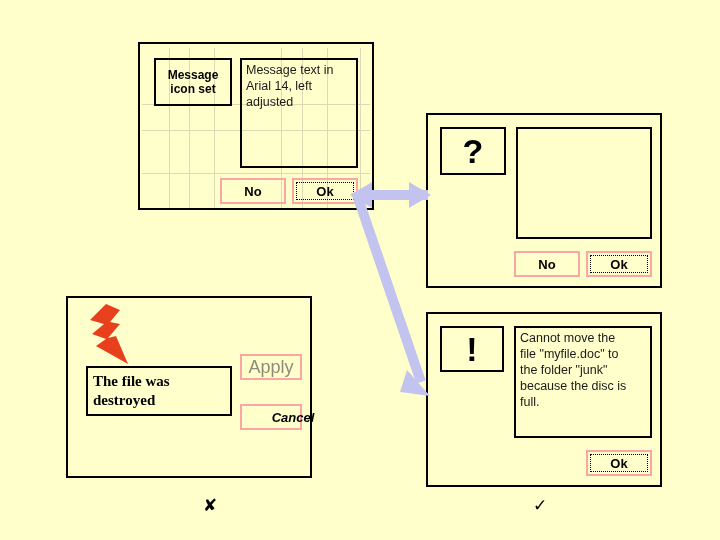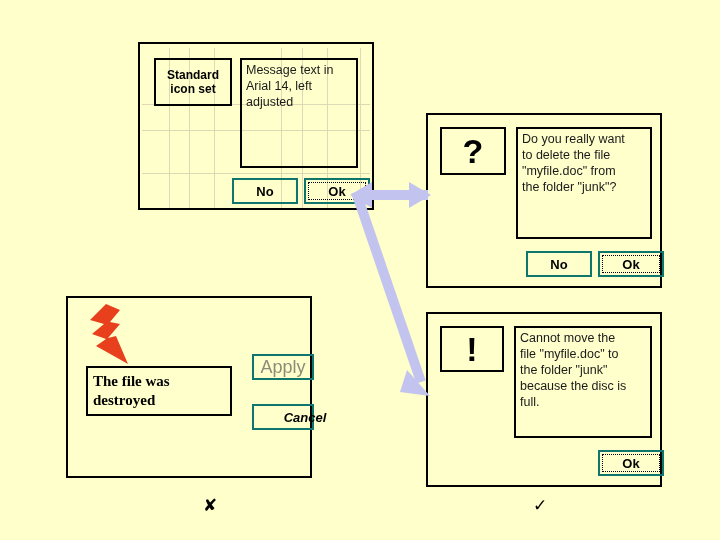--- a/index.html
+++ b/index.html
@@ -29,31 +29,30 @@
     box-sizing: border-box;
   }
   .panel {
     position: absolute;
     border: 2px solid #000000;
     box-sizing: border-box;
     background: transparent;
   }
   .btn {
     position: absolute;
-    border: 2px solid #0f766e;
+    border: 2px solid #fca5a5;
     box-sizing: border-box;
     background: transparent;
     display: flex;
     align-items: center;
     justify-content: center;
     font-weight: bold;
     font-size: 13px;
     color: #000;
     font-family: "Liberation Sans", sans-serif;
-    margin-left: 12px;
   }
   .btn.focus::after {
     content: "";
     position: absolute;
     left: 2px; top: 2px; right: 2px; bottom: 2px;
     border: 1px dotted #000;
     pointer-events: none;
   }
   .msgtext {
     position: absolute;
@@ -157,42 +156,38 @@
     <div class="gridline v" style="left:327px; top:48px;  height:162px;"></div>
     <div class="gridline v" style="left:360px; top:48px;  height:162px;"></div>
     <div class="gridline h" style="left:142px; top:104px; width:228px;"></div>
     <div class="gridline h" style="left:142px; top:130px; width:228px;"></div>
     <div class="gridline h" style="left:142px; top:173px; width:228px;"></div>
   </div>
 
   <div class="dialog" id="dlg-template">
 
     <div class="panel" id="tmpl-icon-box">
-      <span>Standard
+      <span>Message
 icon set</span>
     </div>
 
     <div class="panel" id="tmpl-msg-box"></div>
     <div class="msgtext" id="tmpl-msg-text">Message text in
 Arial 14, left
 adjusted</div>
 
     <div class="btn" id="tmpl-btn-no">No</div>
     <div class="btn focus" id="tmpl-btn-ok">Ok</div>
   </div>
 
   <div class="dialog" id="dlg-question">
 
     <div class="panel icon-big" id="q-icon-box">?</div>
 
     <div class="panel" id="q-msg-box"></div>
-    <div class="msgtext" id="q-msg-text">Do you really want
-to delete the file
-"myfile.doc" from
-the folder "junk"?</div>
 
     <div class="btn" id="q-btn-no">No</div>
     <div class="btn focus" id="q-btn-ok">Ok</div>
   </div>
 
   <div class="dialog" id="dlg-error">
 
     <div class="panel icon-big" id="e-icon-box">!</div>
 
     <div class="panel" id="e-msg-box"></div>

